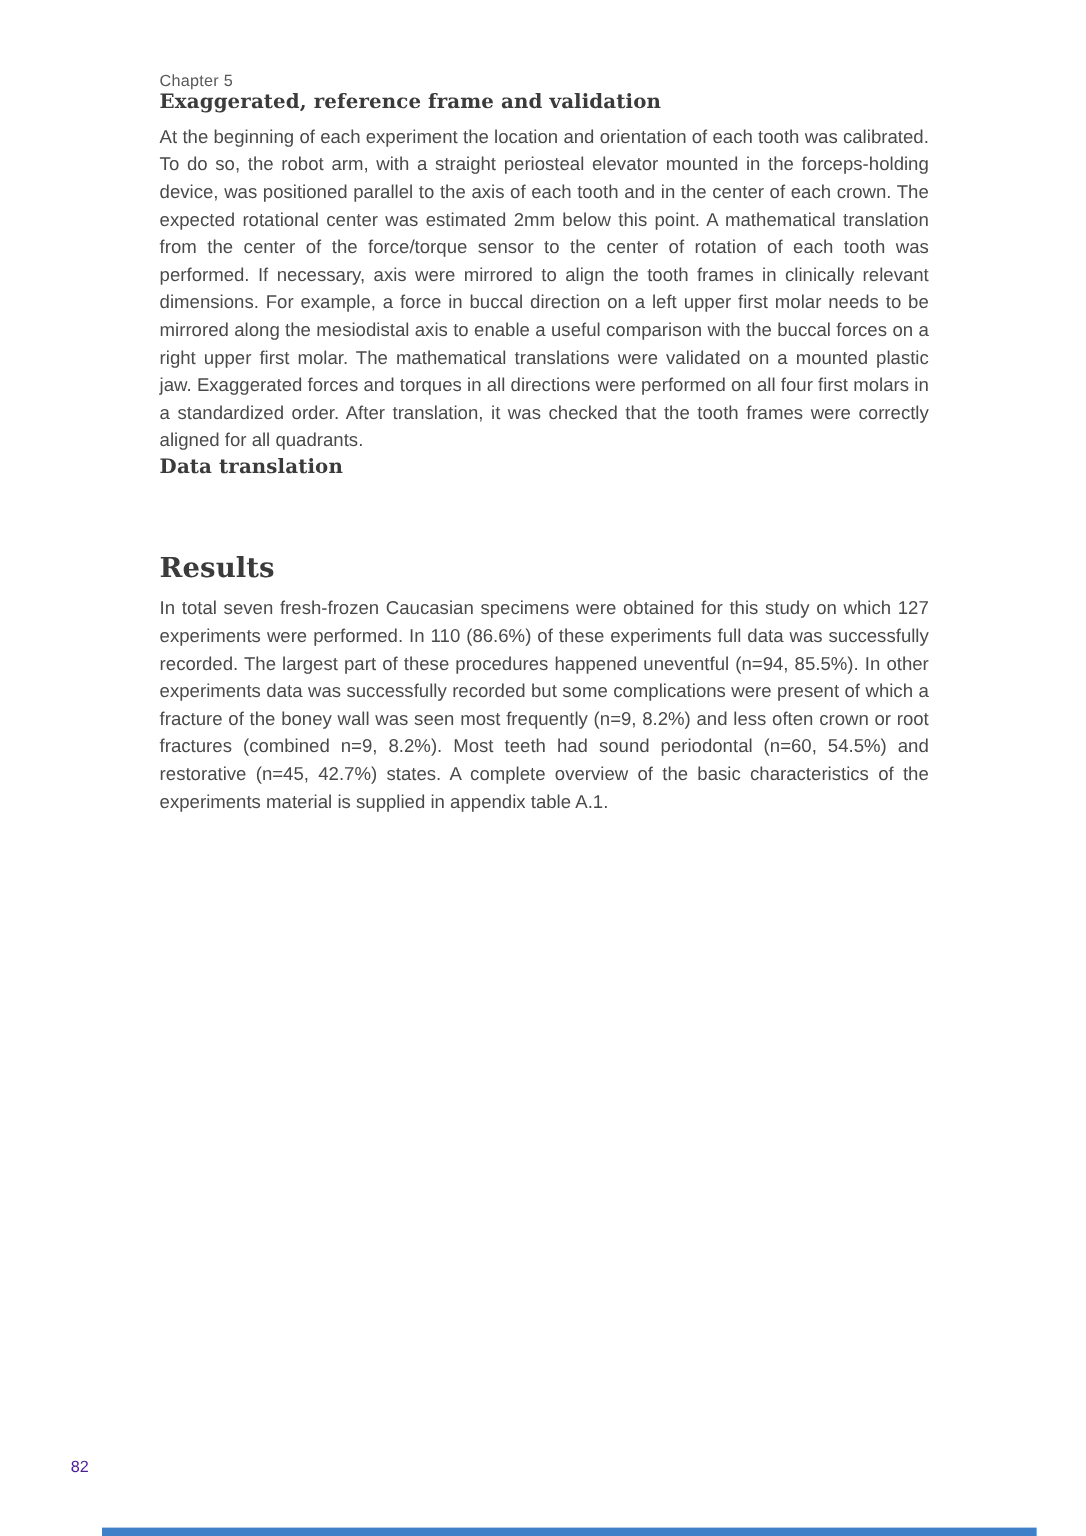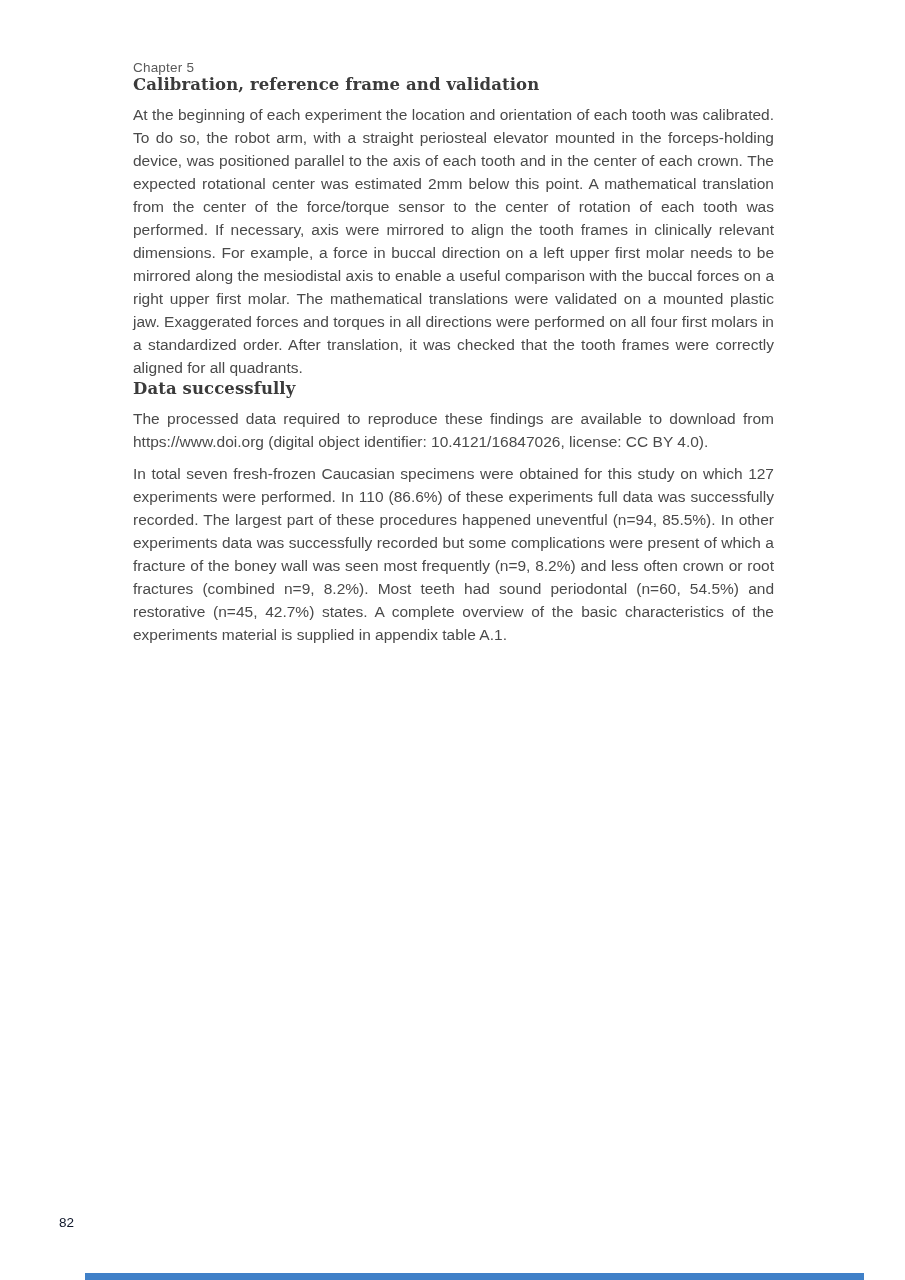--- a/index.html
+++ b/index.html
@@ -56,46 +56,46 @@
     line-height: 23px;
     color: #4a4a4a;
     text-align: justify;
     font-weight: 300;
   }
   .page-number {
     position: absolute;
     left: 59px;
     top: 1215px;
     font-size: 13.5px;
-    color: #0f172a;
+    color: #4c1d95;
   }
   .accent-bar {
     position: absolute;
     left: 85px;
     right: 0;
     bottom: 0;
     height: 7px;
   }
 </style>
 </head>
 <body>
 
 <div class="page">
   <div class="content">
 
     <div class="running-header">Chapter 5</div>
 
-    <h3 class="subheading subheading-calibration">Calibration, reference frame and validation</h3>
+    <h3 class="subheading subheading-calibration">Exaggerated, reference frame and validation</h3>
 
     <p class="body-text">At the beginning of each experiment the location and orientation of each tooth was calibrated. To do so, the robot arm, with a straight periosteal elevator mounted in the forceps-holding device, was positioned parallel to the axis of each tooth and in the center of each crown. The expected rotational center was estimated 2mm below this point. A mathematical translation from the center of the force/torque sensor to the center of rotation of each tooth was performed. If necessary, axis were mirrored to align the tooth frames in clinically relevant dimensions. For example, a force in buccal direction on a left upper first molar needs to be mirrored along the mesiodistal axis to enable a useful comparison with the buccal forces on a right upper first molar. The mathematical translations were validated on a mounted plastic jaw. Exaggerated forces and torques in all directions were performed on all four first molars in a standardized order. After translation, it was checked that the tooth frames were correctly aligned for all quadrants.</p>
 
-    <h3 class="subheading subheading-data">Data successfully</h3>
+    <h3 class="subheading subheading-data">Data translation</h3>
 
-    <p class="body-text">The processed data required to reproduce these findings are available to download from https://www.doi.org (digital object identifier: 10.4121/16847026, license: CC BY 4.0).</p>
 
+    <h2 class="results-heading">Results</h2>
 
 
     <p class="body-text">In total seven fresh-frozen Caucasian specimens were obtained for this study on which 127 experiments were performed. In 110 (86.6%) of these experiments full data was successfully recorded. The largest part of these procedures happened uneventful (n=94, 85.5%). In other experiments data was successfully recorded but some complications were present of which a fracture of the boney wall was seen most frequently (n=9, 8.2%) and less often crown or root fractures (combined n=9, 8.2%). Most teeth had sound periodontal (n=60, 54.5%) and restorative (n=45, 42.7%) states. A complete overview of the basic characteristics of the experiments material is supplied in appendix table A.1.</p>
 
   </div>
 
   <div class="page-number">82</div>
 
   <div class="accent-bar" style="background: rgb(64, 128, 200);"></div>
 </div>

